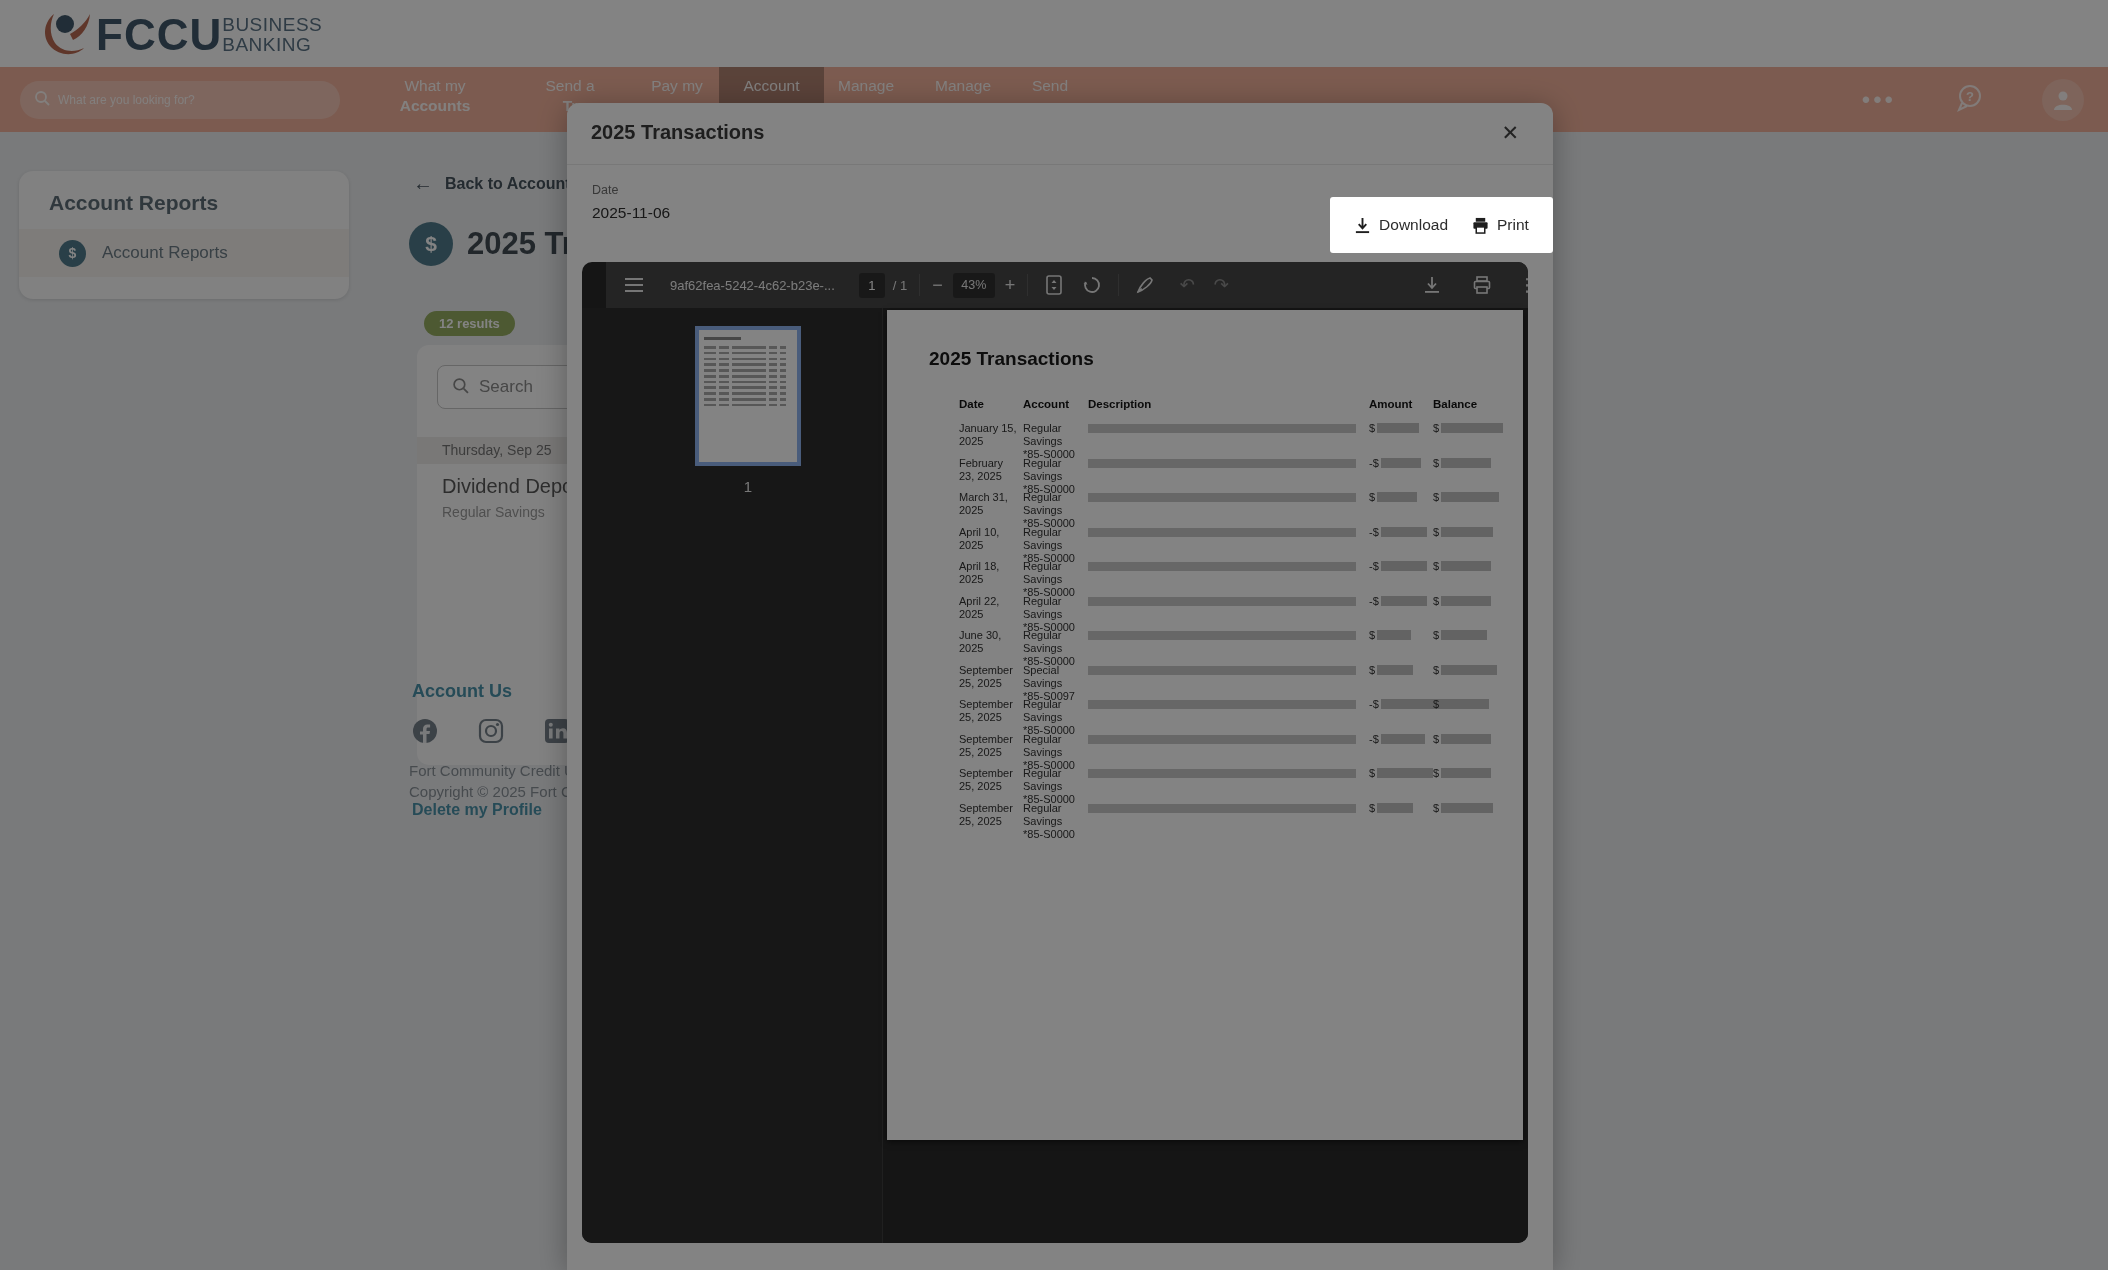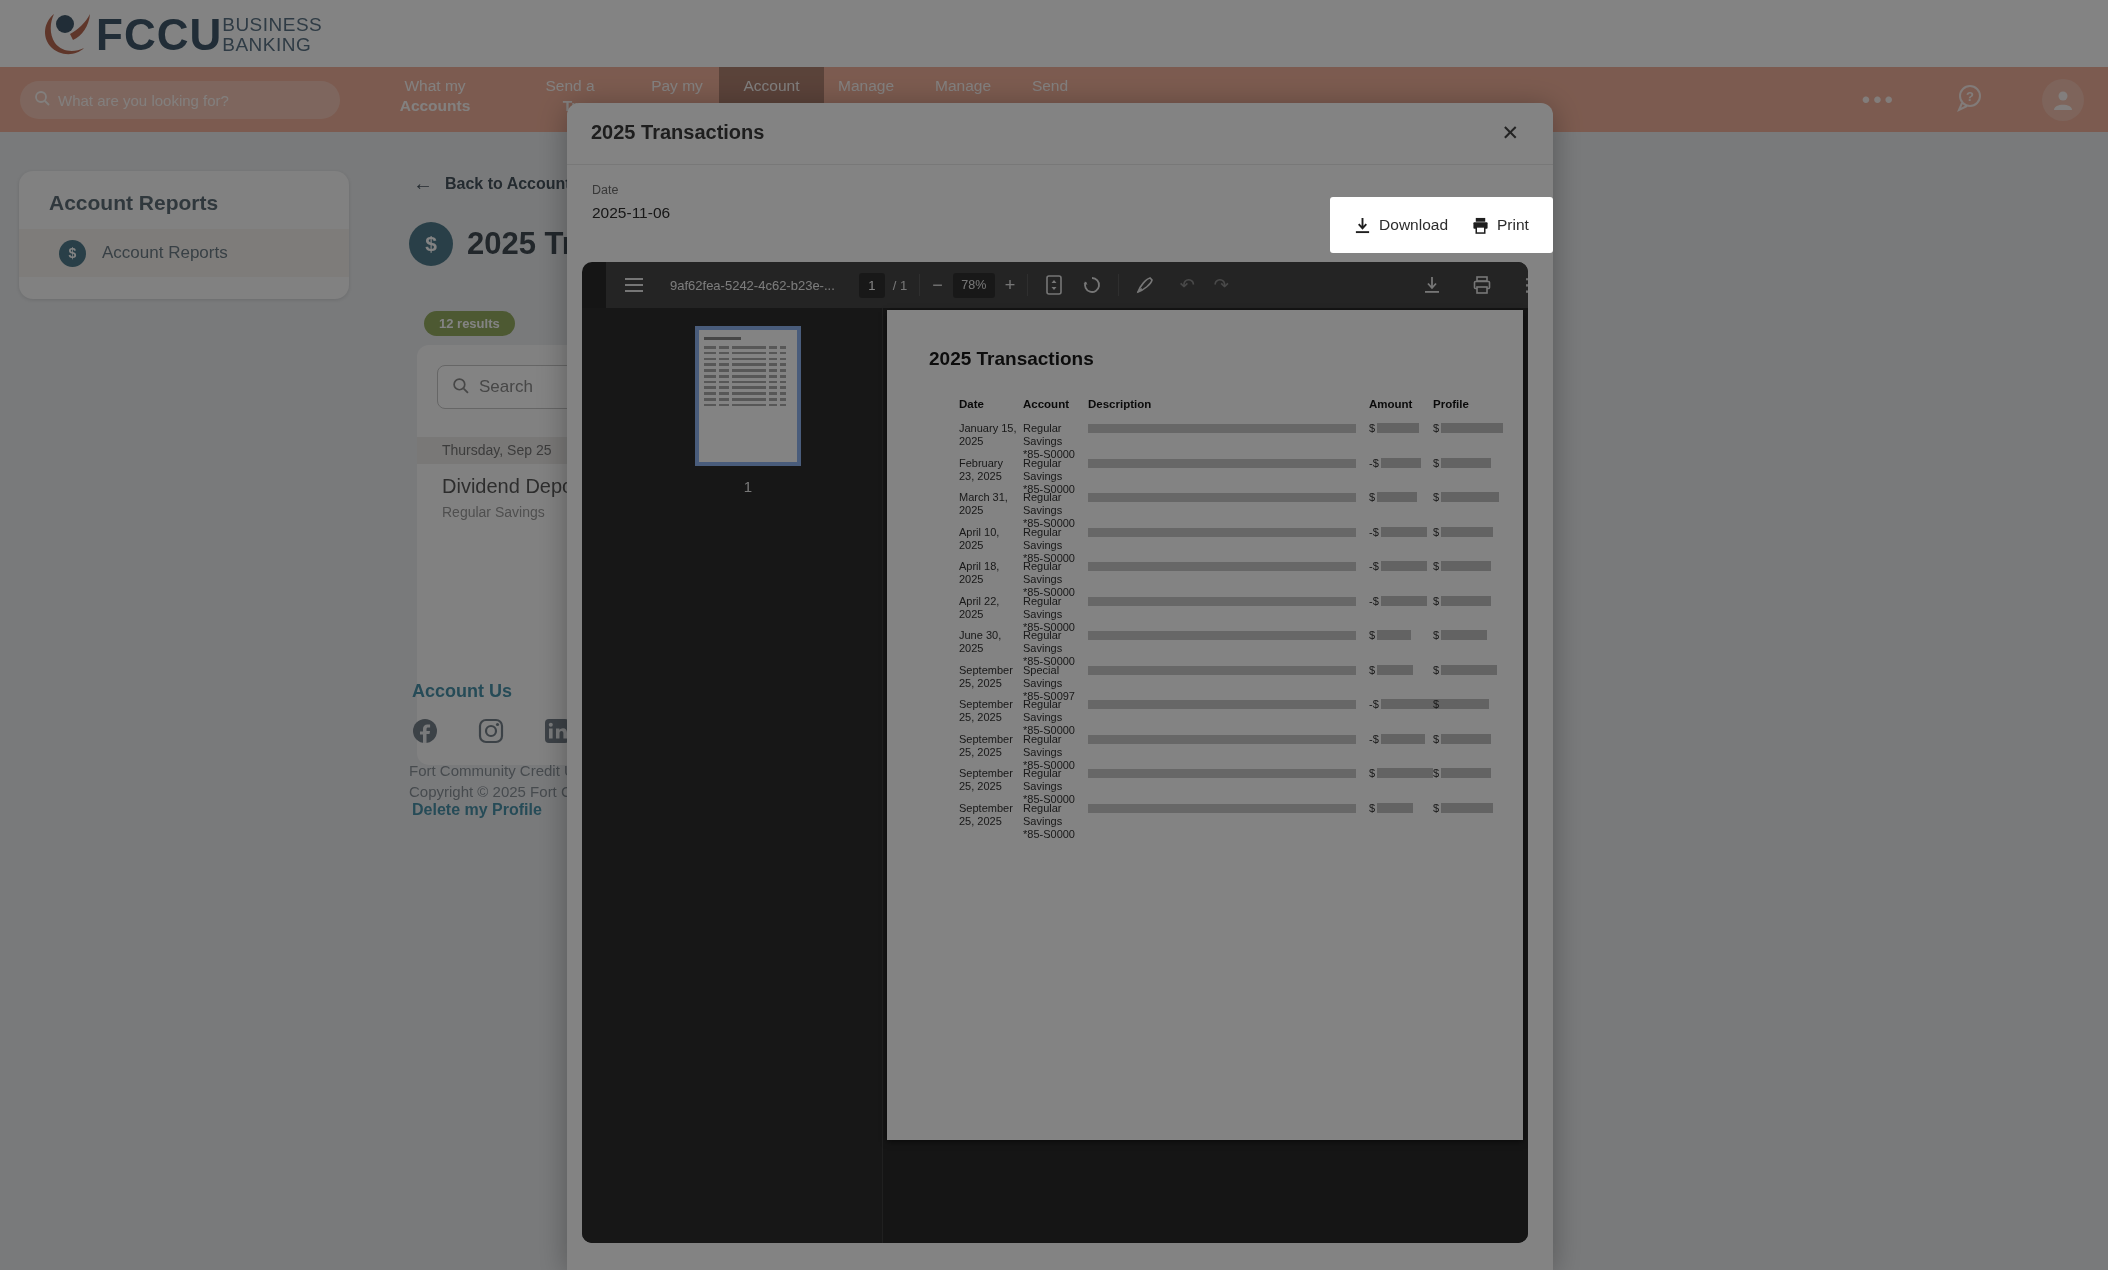--- a/index.html
+++ b/index.html
@@ -9,21 +9,21 @@
   
   .app-header { position:absolute; left:0; top:0; width:2108px; height:67px; background:#ffffff; }
   .logo { position:absolute; left:40px; top:6px; display:flex; align-items:center; }
   .logo-word { font-size:44px; font-weight:bold; color:#41596b; letter-spacing:1px; }
   .logo-sub { color:#5c7486; font-size:19px; line-height:20px; letter-spacing:.5px; }
 
   .primary-nav { position:absolute; left:0; top:67px; width:2108px; height:65px; background:#f2b29c; }
   .nav-search { position:absolute; left:20px; top:14px; width:320px; height:38px;
     background:rgba(255,255,255,.28); border-radius:19px; display:flex; align-items:center; padding:0 14px; gap:8px; }
   .nav-search input { background:transparent; border:none; outline:none; width:100%;
-    font-size:15px; color:#fff; font-family:inherit; }
+    font-size:12px; color:#fff; font-family:inherit; }
   .nav-search input::placeholder { color:rgba(255,255,255,.85); }
   .nav-item { position:absolute; top:0; height:65px; text-align:center; color:rgba(255,255,255,.93);
     font-size:15.5px; padding-top:9px; line-height:20px; cursor:pointer; }
   .nav-item .l2 { font-weight:bold; }
   .nav-item.active { background:rgba(0,0,0,.27); }
   .nav-right { position:absolute; right:24px; top:0; height:65px; display:flex; align-items:center; gap:58px; }
   .nav-ellipsis { color:rgba(255,255,255,.85); font-size:24px; letter-spacing:3px; line-height:20px; }
   .avatar-circle { width:42px; height:42px; border-radius:50%; background:rgba(255,255,255,.22);
     display:flex; align-items:center; justify-content:center; }
 
@@ -287,21 +287,21 @@
             <rect y="0" width="18" height="2" fill="#e6e6e6"></rect>
             <rect y="6" width="18" height="2" fill="#e6e6e6"></rect>
             <rect y="12" width="18" height="2" fill="#e6e6e6"></rect>
           </svg>
       </span>
       <span class="pdf-filename">9af62fea-5242-4c62-b23e-...</span>
       <input class="page-box" value="1" style="">
       <span class="page-total">/ 1</span>
       <span class="tb-sep"></span>
       <span class="tb glyph">−</span>
-      <span class="zoom-box">78%</span>
+      <span class="zoom-box">43%</span>
       <span class="tb glyph">+</span>
       <span class="tb-sep"></span>
       <span class="tb tb-icon">
         <svg width="16" height="20" viewBox="0 0 16 20">
             <rect x="1" y="1" width="14" height="18" rx="2" fill="none" stroke="#e6e6e6" stroke-width="1.6"></rect>
             <path d="M8 5 l2.5 3 h-5 Z M8 15 l-2.5-3 h5 Z" fill="#e6e6e6"></path>
           </svg>
       </span>
       <span class="tb tb-icon" style="margin-left:10px;">
         <svg width="20" height="20" viewBox="0 0 20 20">
@@ -421,21 +421,21 @@
         <div class="thumb-label">1</div>
       </div>
       <div class="panel-divider"></div>
       <div class="pdf-main">
         <div class="pdf-page">
           <div class="doc-title">2025 Transactions</div>
           <div class="doc-head" style="left:72px;">Date</div>
           <div class="doc-head" style="left:136px;">Account</div>
           <div class="doc-head" style="left:201px;">Description</div>
           <div class="doc-head" style="left:482px;">Amount</div>
-          <div class="doc-head" style="left:546px;">Profile</div>
+          <div class="doc-head" style="left:546px;">Balance</div>
           <div id="pdf-rows">
               <div class="pdf-row" style="top: 112px; left: 0px; width: 636px;">
                 <div class="pr-date">January 15,<br>2025</div>
                 <div class="pr-acct">Regular Savings<br>*85-S0000</div>
                 <div class="pr-desc"></div>
                 <div class="pr-amt" style="left:482px;">
                   <span>$</span>
                   <span class="pr-bar" style="width:42px"></span>
                 </div>
                 <div class="pr-amt" style="left:546px;">

